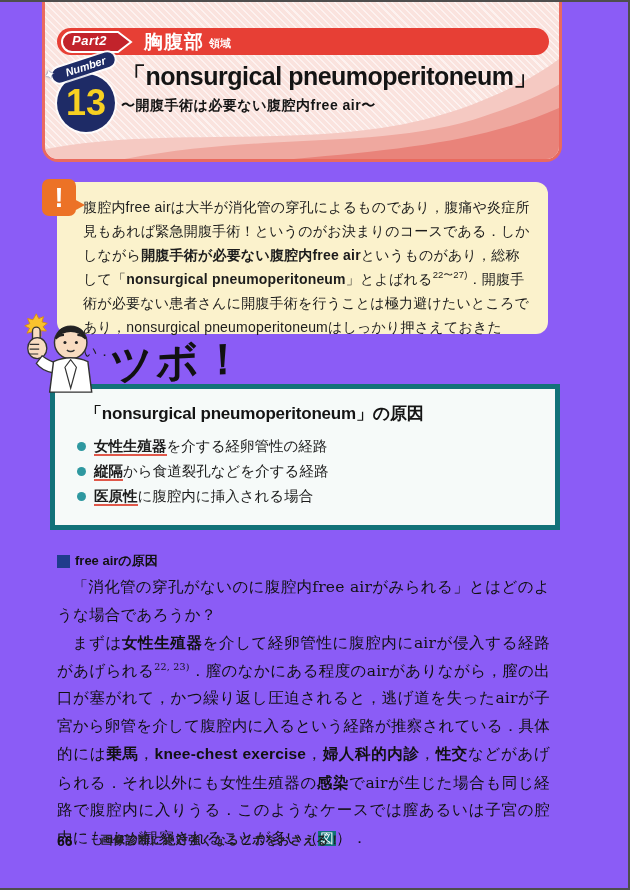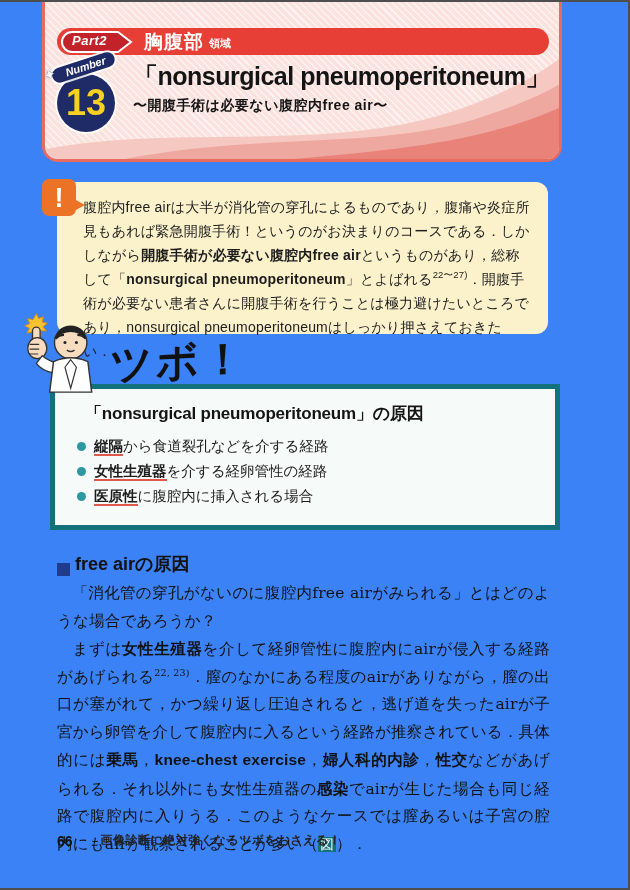--- a/index.html
+++ b/index.html
@@ -1,18 +1,18 @@
 <!DOCTYPE html>
 <html><head>
 <meta charset="utf-8">
 <style>
   * { margin:0; padding:0; box-sizing:border-box; }
   html,body { background:#ffffff; }
   .page {
-    position:relative; width:630px; height:890px; background:#3b82f6;
+    position:relative; width:630px; height:890px; background:#8b5cf6;
     font-family:"Liberation Sans","DejaVu Sans",sans-serif;
     border-top:2px solid #4e4e4e; border-right:2px solid #4e4e4e; border-bottom:2px solid #4e4e4e;
     overflow:hidden;
   }
 
   
   .header-card {
     position:absolute; left:42px; top:0; width:520px; height:160px;
     background:#fae3de;
     background-image:repeating-linear-gradient(45deg, rgba(255,255,255,.55) 0px, rgba(255,255,255,.55) 1.5px, transparent 1.5px, transparent 5px);
@@ -45,21 +45,21 @@
   }
   .number-ribbon {
     position:absolute; left:-2px; top:2px; transform:rotate(-18deg);
     background:#1e2b66; color:#fff; font-size:11px; font-weight:bold; font-style:italic;
     padding:1px 9px 2px 14px; border-radius:9px; box-shadow:0 0 0 2px rgba(255,255,255,.85);
   }
   .ribbon-star {
     position:absolute; left:-8px; top:-4px; color:#fff; font-size:14px; font-style:normal;
     text-shadow:0 0 2px #1e2b66;
   }
-  .titles { margin-left:12px; padding-top:4px; }
+  .titles { margin-left:0; padding-top:4px; }
   .title-main {
     color:#141414; font-size:25px; line-height:1.18; font-weight:bold; letter-spacing:-0.5px;
   }
   .title-sub { color:#141414; font-size:14px; font-weight:bold; margin-top:5px; letter-spacing:.5px; }
 
   
   .callout {
     position:absolute; left:57px; top:180px; width:491px; height:152px;
     background:#fbf2cc; border-radius:12px;
     padding:13px 18px 0 26px;
@@ -96,21 +96,21 @@
   .cause-list li {
     position:relative; padding-left:17px; font-size:14.5px; line-height:25px; color:#1c1c1c;
   }
   .cause-list li::before {
     content:""; position:absolute; left:0; top:8px; width:9px; height:9px; border-radius:50%;
     background:#2e98a0;
   }
 
   
   .main-section { position:absolute; left:57px; top:550px; width:493px; }
-  .section-heading { display:flex; align-items:flex-end; font-size:18px; font-weight:bold; color:#111; }
+  .section-heading { display:flex; align-items:center; font-size:13px; font-weight:bold; color:#111; }
   .section-square { width:13px; height:13px; background:#1f3c8c; margin-right:5px; flex:0 0 13px; }
   .body-paragraph {
     font-family:"DejaVu Serif","Liberation Serif",serif;
     font-size:15.5px; line-height:27.5px; color:#111;
     text-indent:1em; text-align:justify; margin-top:4px; letter-spacing:.2px;
   }
   .body-paragraph + .body-paragraph { margin-top:0; }
 
   
   .b { font-weight:bold; font-family:Liberation Sans, sans-serif; }
@@ -187,22 +187,22 @@
 
       <path d="M34 54 q18-8 36 0 l4 32 h-44 z" fill="#fff" stroke="#333" stroke-width="1.5"></path>
       <path d="M52 52 l-6 8 6 22 6-22 z" fill="#fff" stroke="#333" stroke-width="1.2"></path>
     </svg>
     <span class="tsubo-label">ツボ！</span>
   </div>
 
   <div class="cause-box">
     <div class="cause-title">「nonsurgical pneumoperitoneum」の原因</div>
     <ul class="cause-list">
+      <li><span class="b u">女性生殖器</span><span>を介する経卵管性の経路</span></li>
       <li><span class="b u">縦隔</span><span>から食道裂孔などを介する経路</span></li>
-      <li><span class="b u">女性生殖器</span><span>を介する経卵管性の経路</span></li>
       <li><span class="b u">医原性</span><span>に腹腔内に挿入される場合</span></li>
     </ul>
   </div>
 
   <div class="main-section">
     <div class="section-heading">
       <span class="section-square"></span>
       <span>free airの原因</span>
     </div>
     <p class="body-paragraph"><span>「消化管の穿孔がないのに腹腔内free airがみられる」とはどのような場合であろうか？</span></p>

